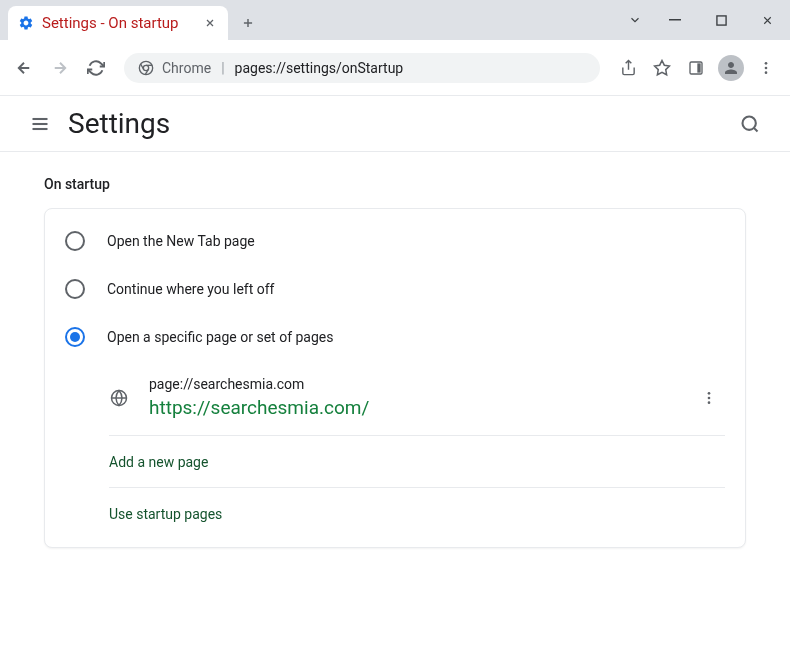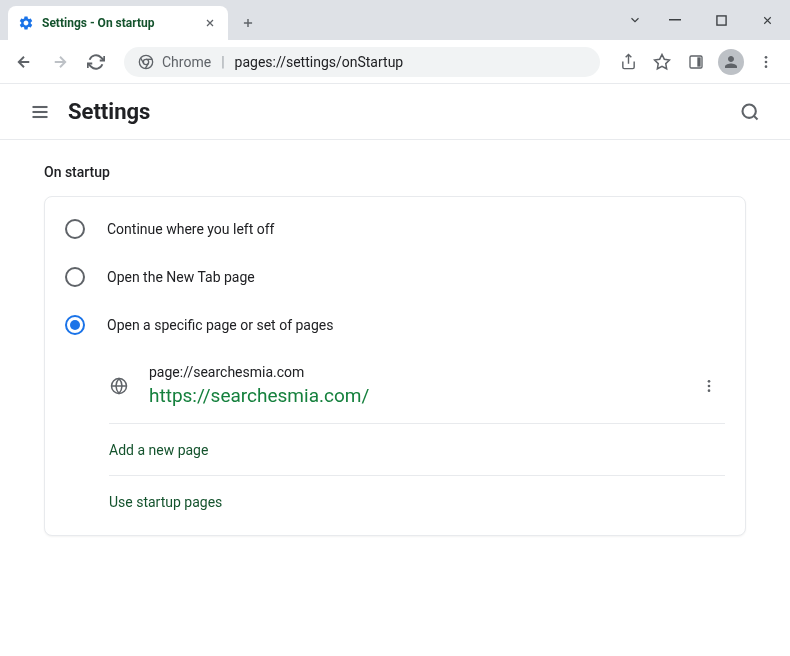--- a/index.html
+++ b/index.html
@@ -2,44 +2,44 @@
 <html><head>
   <meta charset="utf-8">
   <style>
     * { margin: 0; padding: 0; box-sizing: border-box; font-family: 'Segoe UI', Roboto, Arial, sans-serif; }
     body { width: 790px; height: 656px; background: #fff; overflow: hidden; position: relative; }
     
     
     .titlebar { height: 40px; background: #dee1e6; display: flex; align-items: flex-end; position: relative; }
     .tab { background: #fff; height: 34px; margin-left: 8px; border-radius: 8px 8px 0 0; display: flex; align-items: center; padding: 0 10px; min-width: 220px; position: relative; }
     .tab-icon { width: 16px; height: 16px; margin-right: 8px; display: flex; align-items: center; justify-content: center; }
-    .tab-title { font-size: 12px; color: #14532d; flex: 1; font-weight: bold; }
+    .tab-title { font-size: 15px; color: #b91c1c; flex: 1; }
     .tab-close { width: 16px; height: 16px; display: flex; align-items: center; justify-content: center; color: #5f6368; cursor: pointer; }
     .new-tab { width: 28px; height: 28px; display: flex; align-items: center; justify-content: center; color: #5f6368; margin-left: 6px; margin-bottom: 3px; cursor: pointer; }
     .window-controls { position: absolute; right: 0; top: 0; height: 40px; display: flex; align-items: center; }
     .wc-btn { width: 46px; height: 30px; display: flex; align-items: center; justify-content: center; color: #3c4043; cursor: pointer; }
     .wc-down { width: 34px; }
     
     
-    .toolbar { height: 44px; background: #fff; border-bottom: 1px solid #e8eaed; display: flex; align-items: center; padding: 0 8px; gap: 4px; }
+    .toolbar { height: 56px; background: #fff; border-bottom: 1px solid #e8eaed; display: flex; align-items: center; padding: 0 8px; gap: 4px; }
     .nav-btn { width: 32px; height: 32px; border-radius: 50%; display: flex; align-items: center; justify-content: center; color: #5f6368; cursor: pointer; }
     .nav-btn.disabled { color: #bdc1c6; }
     .omnibox { flex: 1; height: 30px; background: #f1f3f4; border-radius: 15px; display: flex; align-items: center; padding: 0 14px; margin: 0 8px; gap: 8px; }
     .omni-icon { color: #5f6368; display: flex; align-items: center; }
     .omni-chrome { color: #5f6368; font-size: 14px; }
     .omni-divider { color: #9aa0a6; font-size: 14px; margin: 0 2px; }
     .omni-url { color: #202124; font-size: 14px; }
     .toolbar-right { display: flex; align-items: center; gap: 2px; }
     .tb-icon { width: 32px; height: 32px; display: flex; align-items: center; justify-content: center; color: #5f6368; cursor: pointer; }
     .avatar { width: 26px; height: 26px; border-radius: 50%; background: #bdc1c6; display: flex; align-items: center; justify-content: center; margin: 0 4px; }
     
     
     .settings-header { height: 56px; display: flex; align-items: center; padding: 0 20px; border-bottom: 1px solid #e8eaed; }
     .hamburger { width: 40px; height: 40px; display: flex; align-items: center; justify-content: center; color: #5f6368; cursor: pointer; margin-right: 8px; }
-    .settings-title { font-size: 22px; color: #202124; font-weight: 700; flex: 1; }
+    .settings-title { font-size: 28px; color: #202124; font-weight: 400; flex: 1; }
     .search-btn { width: 40px; height: 40px; display: flex; align-items: center; justify-content: center; color: #5f6368; cursor: pointer; }
     
     
     .content { padding: 24px 44px; }
     .section-title { font-size: 14px; color: #202124; font-weight: 500; margin-bottom: 16px; }
     
     .card { background: #fff; border: 1px solid #e8eaed; border-radius: 8px; box-shadow: 0 1px 2px rgba(0,0,0,0.05); padding: 8px 0; }
     
     .radio-row { display: flex; align-items: center; padding: 14px 20px; cursor: pointer; }
     .radio { width: 20px; height: 20px; border: 2px solid #5f6368; border-radius: 50%; margin-right: 22px; position: relative; flex-shrink: 0; }
@@ -184,25 +184,25 @@
       </svg>
   </div>
 </div>
 
 <div class="content">
   <div class="section-title">On startup</div>
 
   <div class="card">
     <div class="radio-row">
       <div class="radio"></div>
-      <div class="radio-label">Continue where you left off</div>
+      <div class="radio-label">Open the New Tab page</div>
     </div>
     <div class="radio-row">
       <div class="radio"></div>
-      <div class="radio-label">Open the New Tab page</div>
+      <div class="radio-label">Continue where you left off</div>
     </div>
     <div class="radio-row">
       <div class="radio selected"></div>
       <div class="radio-label">Open a specific page or set of pages</div>
     </div>
 
     <div class="page-list">
       <div class="page-row">
         <div class="globe-icon">
           <svg width="18" height="18" viewBox="0 0 24 24" fill="none" stroke="currentColor" stroke-width="2">

